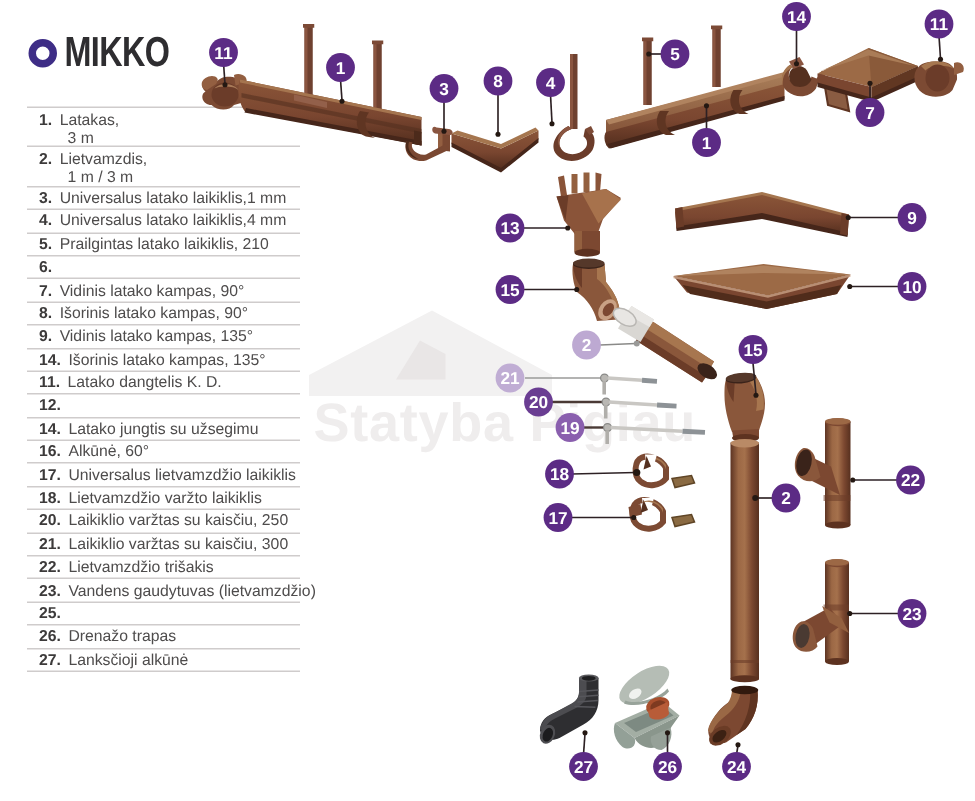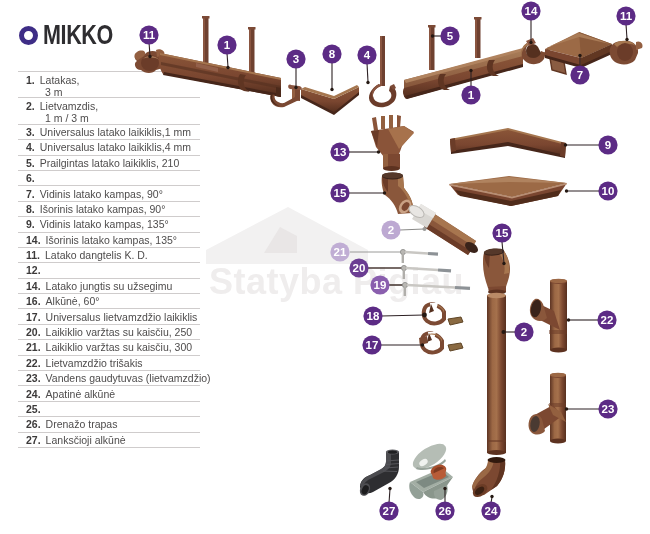--- a/index.html
+++ b/index.html
@@ -62,31 +62,31 @@
     </div>
 
 
   <div class="row"><b>14.</b>Latako jungtis su užsegimu</div>
 
   <div class="row"><b>16.</b>Alkūnė, 60°</div>
 
 
   <div class="row"><b>17.</b>Universalus lietvamzdžio laikiklis</div>
 
+  <div class="row"><b>18.</b>Lietvamzdžio varžto laikiklis</div>
 
 
   <div class="row"><b>20.</b>Laikiklio varžtas su kaisčiu, 250</div>
 
   <div class="row"><b>21.</b>Laikiklio varžtas su kaisčiu, 300</div>
 
   <div class="row"><b>22.</b>Lietvamzdžio trišakis</div>
 
   <div class="row"><b>23.</b>Vandens gaudytuvas (lietvamzdžio)</div>
 
-  <div class="row"><b>24.</b>Apatinė alkūnė</div>
 
   <div class="row">
       <b>25.</b>
     </div>
 
   <div class="row"><b>26.</b>Drenažo trapas</div>
 
   <div class="row"><b>27.</b>Lanksčioji alkūnė</div>
 </div>
 

